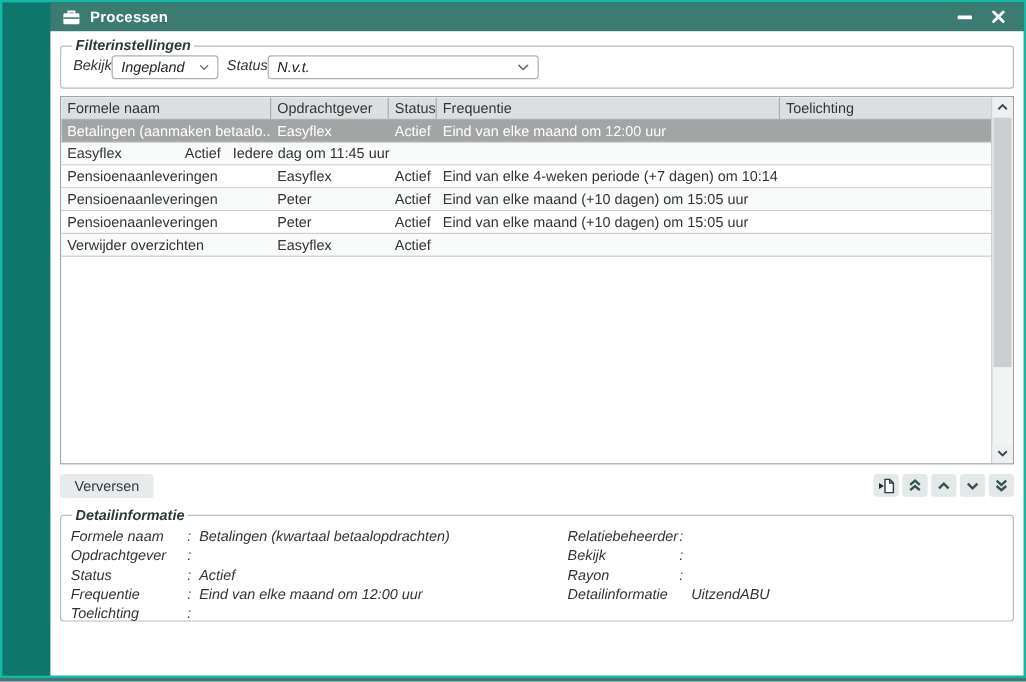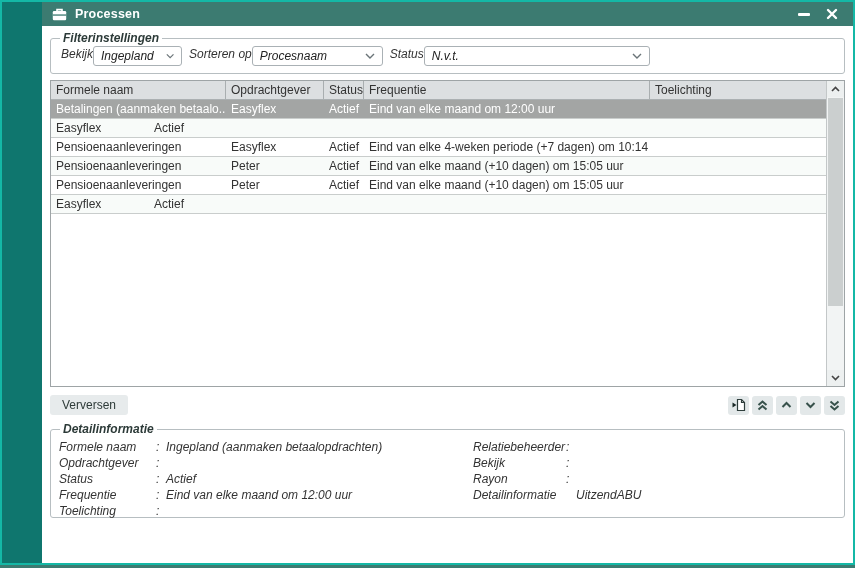--- a/index.html
+++ b/index.html
@@ -88,21 +88,21 @@
   .col2{width:98px;flex:0 0 98px;}
   .col3{width:40px;flex:0 0 40px;}
   .col4{width:286px;flex:0 0 286px;}
   .col5{flex:1;}
   
   .vscroll{width:17px;flex:0 0 17px;border-left:1px solid #C3C7C8;background:#F2F4F4;display:flex;flex-direction:column;}
   .sbtn{height:16px;flex:0 0 16px;background:#EDF0F0;border:none;display:flex;align-items:center;justify-content:center;padding:0;cursor:pointer;}
   .strack{flex:1;position:relative;}
   .sthumb{position:absolute;top:1px;left:1px;right:1px;height:208px;background:#CBCFCF;cursor:pointer;}
   
-  .toolbar{margin-top:8px;display:flex;align-items:center;}
+  .toolbar{margin-top:8px;display:flex;}
   .btn{
     height:20px;background:#E7EBEC;border:none;border-radius:3px;
     font-size:12px;color:#2E3B39;font-family:inherit;padding:0 12px;cursor:pointer;
   }
   .nav-group{margin-left:auto;display:flex;gap:3px;}
   .nav-btn{
     width:21px;height:19px;background:#E3E8E9;border:none;border-radius:3px;
     display:flex;align-items:center;justify-content:center;padding:0;cursor:pointer;
   }
   
@@ -160,29 +160,20 @@
         <div class="ffield">
           <span class="flabel">Bekijk</span>
           <div class="select w-bekijk">
             <span>Ingepland</span>
             <svg width="10" height="6" viewBox="0 0 10 6">
               <path d="M1 1 L5 5 L9 1" fill="none" stroke="#6A7478" stroke-width="1.4"></path>
             </svg>
           </div>
         </div>
 
-        <div class="ffield">
-          <span class="flabel">Sorteren op</span>
-          <div class="select w-sort">
-            <span>Procesnaam</span>
-            <svg width="10" height="6" viewBox="0 0 10 6">
-              <path d="M1 1 L5 5 L9 1" fill="none" stroke="#6A7478" stroke-width="1.4"></path>
-            </svg>
-          </div>
-        </div>
 
         <div class="ffield">
           <span class="flabel">Status</span>
           <div class="select w-status">
             <span>N.v.t.</span>
             <svg width="10" height="6" viewBox="0 0 10 6">
               <path d="M1 1 L5 5 L9 1" fill="none" stroke="#6A7478" stroke-width="1.4"></path>
             </svg>
           </div>
         </div>
@@ -203,20 +194,21 @@
           <div class="trow selected">
             <div class="cell col1">Betalingen (aanmaken betaalo...</div>
             <div class="cell col2">Easyflex</div>
             <div class="cell col3">Actief</div>
             <div class="cell col4">Eind van elke maand om 12:00 uur</div>
             <div class="cell col5"></div>
           </div>
           <div class="trow">
             <div class="cell col2">Easyflex</div>
             <div class="cell col3">Actief</div>
+            <div class="cell col4">Iedere dag om 11:45 uur</div>
             <div class="cell col5"></div>
           </div>
           <div class="trow">
             <div class="cell col1">Pensioenaanleveringen</div>
             <div class="cell col2">Easyflex</div>
             <div class="cell col3">Actief</div>
             <div class="cell col4">Eind van elke 4-weken periode (+7 dagen) om 10:14 uur</div>
             <div class="cell col5"></div>
           </div>
           <div class="trow">
@@ -227,20 +219,21 @@
             <div class="cell col5"></div>
           </div>
           <div class="trow">
             <div class="cell col1">Pensioenaanleveringen</div>
             <div class="cell col2">Peter</div>
             <div class="cell col3">Actief</div>
             <div class="cell col4">Eind van elke maand (+10 dagen) om 15:05 uur</div>
             <div class="cell col5"></div>
           </div>
           <div class="trow">
+            <div class="cell col1">Verwijder overzichten</div>
             <div class="cell col2">Easyflex</div>
             <div class="cell col3">Actief</div>
             <div class="cell col5"></div>
           </div>
         </div>
       </div>
       <div class="vscroll">
         <button class="sbtn">
           <svg width="9" height="6" viewBox="0 0 9 6">
             <path d="M1 5 L4.5 1.5 L8 5" fill="none" stroke="#444444" stroke-width="1.6"></path>
@@ -292,21 +285,21 @@
       </div>
     </div>
 
     <fieldset class="details">
       <legend>Detailinformatie</legend>
       <div class="details-body">
         <div class="dcol dleft">
           <div class="drow">
             <span class="dlabel">Formele naam</span>
             <span class="dcolon">:</span>
-            <span class="dvalue">Ingepland (aanmaken betaalopdrachten)</span>
+            <span class="dvalue">Betalingen (kwartaal betaalopdrachten)</span>
           </div>
           <div class="drow">
             <span class="dlabel">Opdrachtgever</span>
             <span class="dcolon">:</span>
             <span class="dvalue"></span>
           </div>
           <div class="drow">
             <span class="dlabel">Status</span>
             <span class="dcolon">:</span>
             <span class="dvalue">Actief</span>

